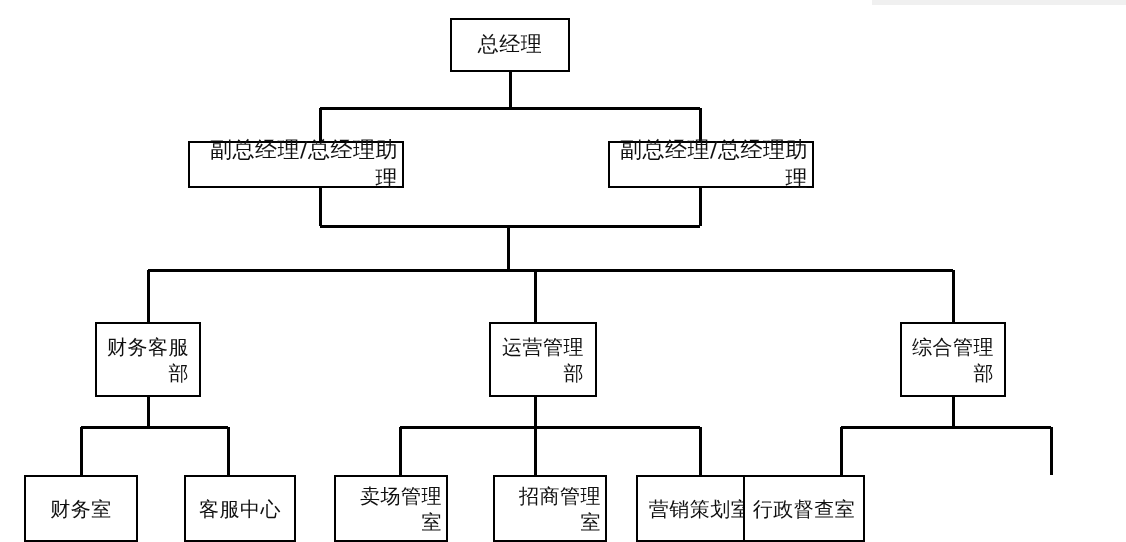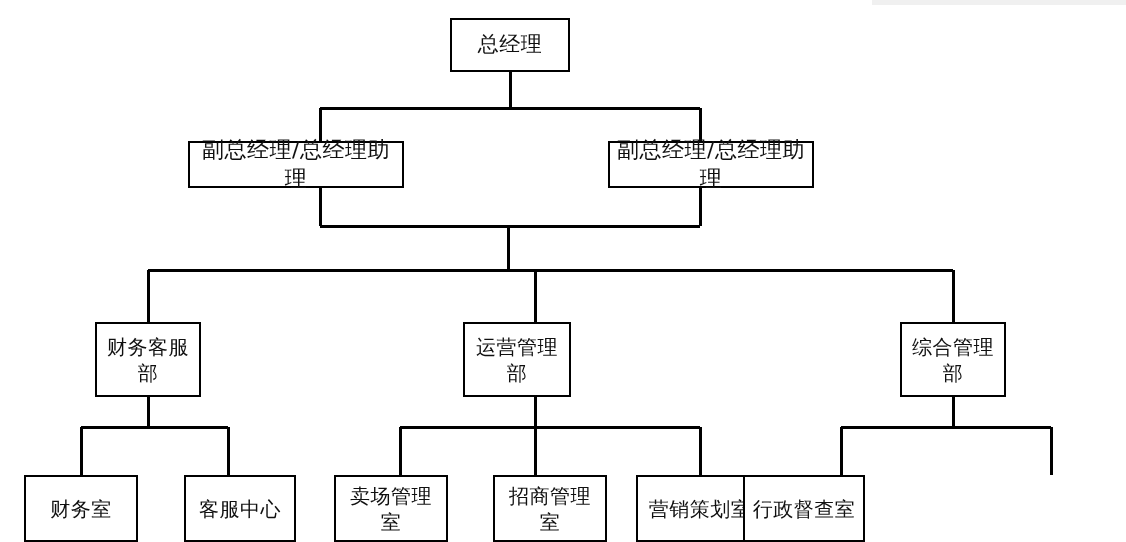--- a/index.html
+++ b/index.html
@@ -32,21 +32,21 @@
     height: 542px;
   }
   .node {
     position: absolute;
     box-sizing: border-box;
     border: 2px solid #000000;
     background: #ffffff;
     display: flex;
     align-items: center;
     justify-content: center;
-    text-align: center;
+    text-align: right;
     color: #101010;
     line-height: 1.30;
     letter-spacing: 0.5px;
     padding: 17px 4px;
   }
   .node .label {
     display: block;
     white-space: pre-line;
   }
   .lvl1 { font-size: 21px; }
@@ -107,21 +107,21 @@
 
   <div class="node lvl2" style="left:608px; top:141px; width:206px; height:47px;">
     <span class="label">副总经理/总经理助理</span>
   </div>
 
   <div class="node lvl3" style="left:95px; top:322px; width:106px; height:75px;">
     <span class="label">财务客服
 部</span>
   </div>
 
-  <div class="node lvl3" style="left:463px; top:322px; width:108px; height:75px;">
+  <div class="node lvl3" style="left:489px; top:322px; width:108px; height:75px;">
     <span class="label">运营管理
 部</span>
   </div>
 
   <div class="node lvl3" style="left:900px; top:322px; width:106px; height:75px;">
     <span class="label">综合管理
 部</span>
   </div>
 
   <div class="node lvl4" style="left:24px; top:475px; width:114px; height:67px;">

